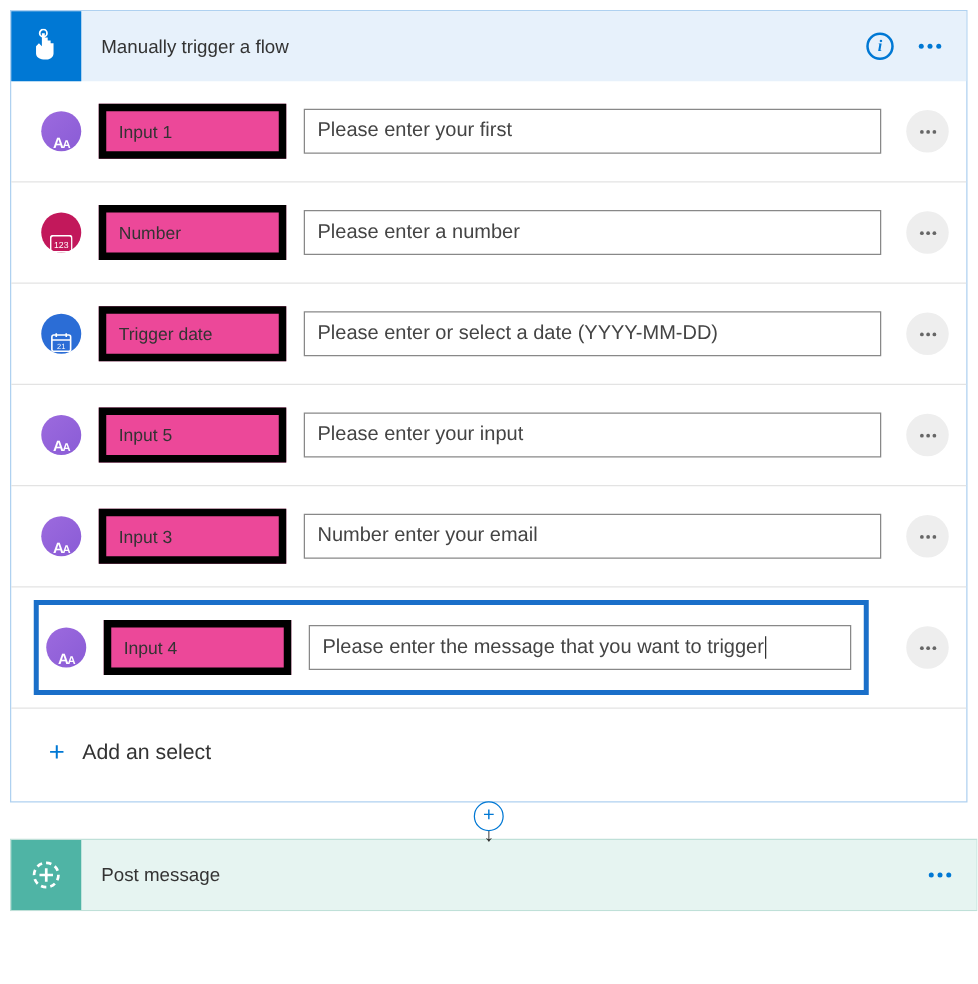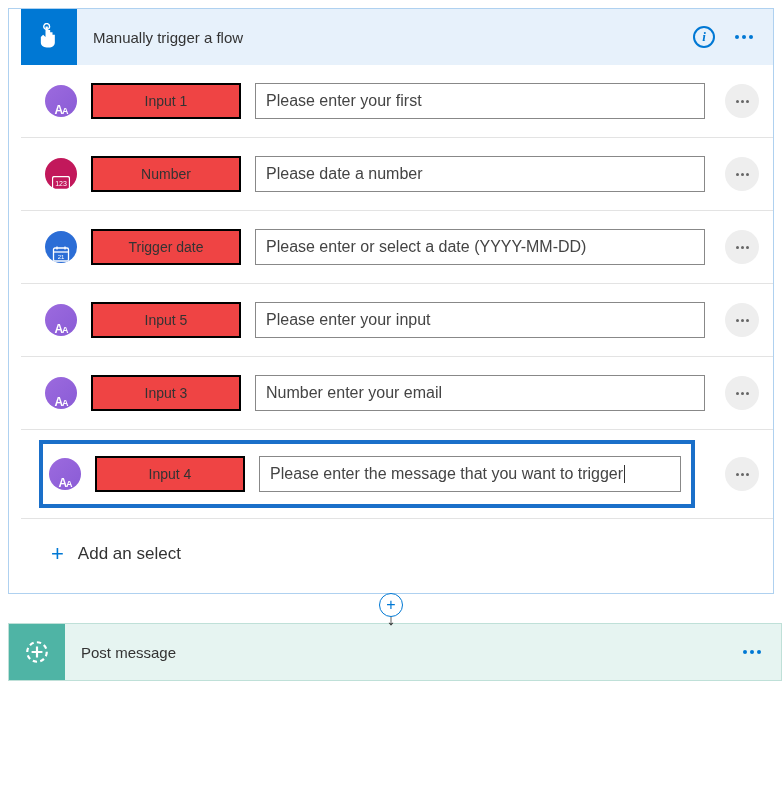--- a/index.html
+++ b/index.html
@@ -7,21 +7,20 @@
     font-family: "Segoe UI", Arial, sans-serif;
     background: #ffffff;
     width: 782px;
     font-size: 14px;
     color: #333;
   }
   .card {
     border: 1px solid #afd1f0;
     margin: 8px 8px 0 8px;
     background: #fff;
-    padding-left: 12px;
   }
   .card-header {
     display: flex;
     align-items: center;
     background: #e7f1fb;
     height: 56px;
     padding: 0 12px 0 0;
   }
   .card-header.teams {
     background: #e6f4f1;
@@ -97,26 +96,25 @@
     align-items: flex-end;
     justify-content: center;
     flex-shrink: 0;
     color: #fff;
   }
   .type-text { background: linear-gradient(135deg, #9c6ade, #8a5cd6); }
   .type-number { background: #c2185b; }
   .type-date { background: #2b6dd6; }
   .name-box {
     width: 150px;
-    border: 2px solid #000000;
+    border: 6px solid #000000;
     padding: 8px 10px;
     font-size: 14px;
-    background: #ef4444;
+    background: #ec4899;
     flex-shrink: 0;
-    text-align: center;
   }
   .desc-box {
     flex: 1;
     border: 1px solid #888;
     padding: 8px 10px;
     font-size: 16px;
     background: #fff;
     color: #444;
   }
   .row-menu {
@@ -224,21 +222,21 @@
         </div>
       </div>
       <div class="input-row">
         <div class="type-icon type-number">
           <svg width="18" height="14" viewBox="0 0 18 14">
             <rect x="0.5" y="0.5" width="17" height="13" rx="2" fill="none" stroke="#fff" stroke-width="1.3"></rect>
             <text x="9" y="10" text-anchor="middle" fill="#fff" font-size="7" font-family="Arial">123</text>
           </svg>
         </div>
         <div class="name-box">Number</div>
-        <div class="desc-box">Please date a number</div>
+        <div class="desc-box">Please enter a number</div>
         <div class="row-menu">
           <span></span>
           <span></span>
           <span></span>
         </div>
       </div>
       <div class="input-row">
         <div class="type-icon type-date">
           <svg width="18" height="18" viewBox="0 0 18 18">
             <rect x="1.5" y="3" width="15" height="13" rx="1.5" fill="none" stroke="#fff" stroke-width="1.3"></rect>

